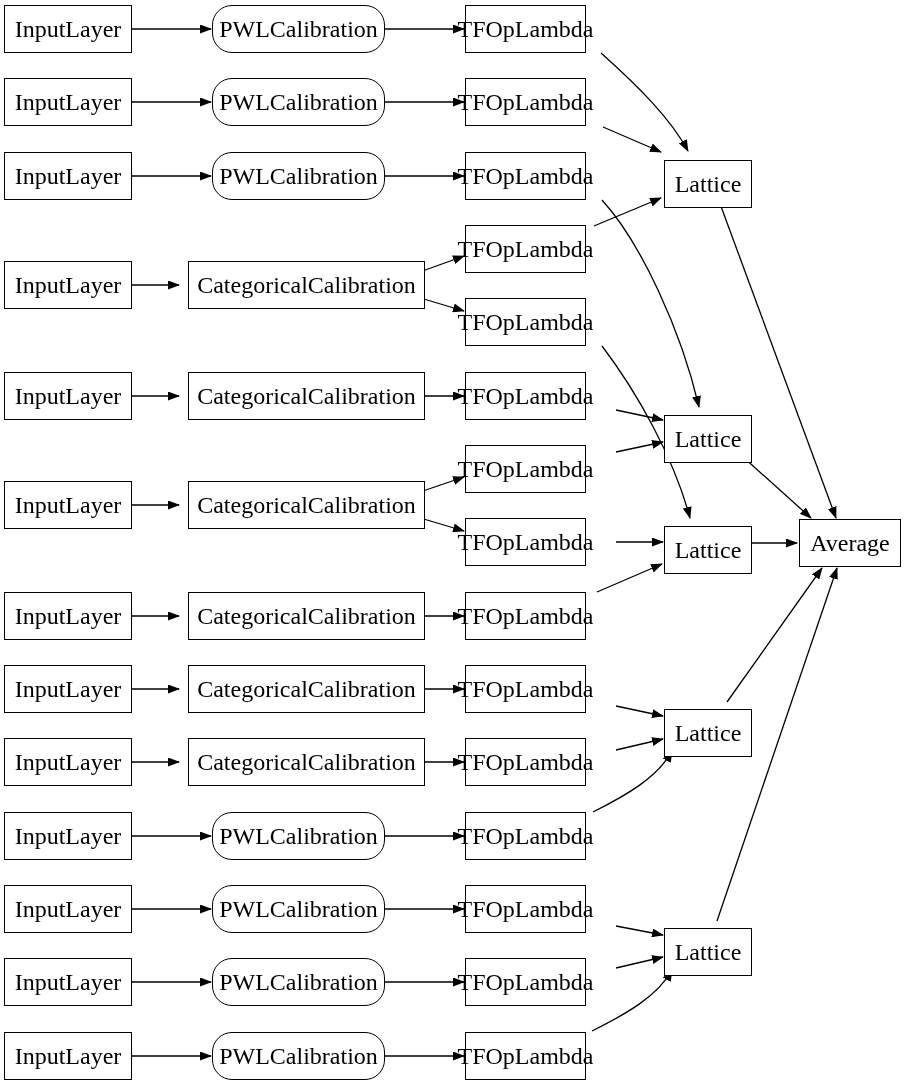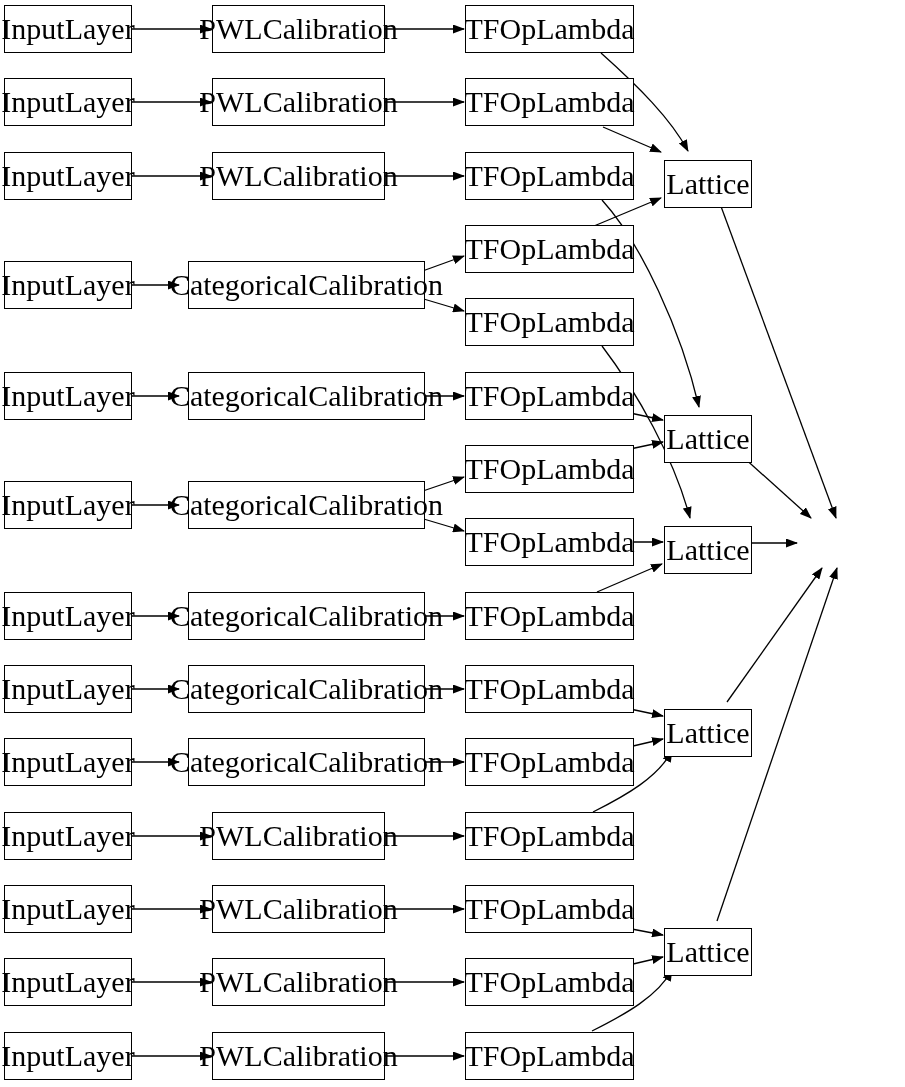--- a/index.html
+++ b/index.html
@@ -11,28 +11,28 @@
     overflow:hidden;
   }
   #edge-layer{position:absolute;left:0;top:0;width:905px;height:1087px;}
   .node{
     position:absolute;
     height:48px;
     box-sizing:border-box;
     border:1.4px solid #000000;
     background:#ffffff;
     display:flex;align-items:center;justify-content:center;
-    font-size:30px;color:#000000;
+    font-size:24px;color:#000000;
     white-space:nowrap;
     line-height:1;
   }
   .n-input{left:4px;width:128px;}
-  .n-pwl{left:212px;width:173px;}
+  .n-pwl{left:212px;width:173px;border-radius:20px;}
   .n-cat{left:188px;width:237px;}
-  .n-tfop{left:465px;width:169px;}
+  .n-tfop{left:465px;width:121px;}
   .n-lat{left:664px;width:88px;margin-top:7px;}
   .n-avg{left:799px;width:102px;}
   .edge{stroke:#000000;stroke-width:1.3;fill:none;}
 </style>
 </head>
 <body>
 
 <div id="canvas">
 
   <svg id="edge-layer" viewBox="0 0 905 1087" xmlns="http://www.w3.org/2000/svg">
@@ -138,14 +138,15 @@
   <div class="node n-tfop" style="top:885px">TFOpLambda</div>
   <div class="node n-tfop" style="top:958px">TFOpLambda</div>
   <div class="node n-tfop" style="top:1032px">TFOpLambda</div>
 
   <div class="node n-lat" style="top:153px">Lattice</div>
   <div class="node n-lat" style="top:408px">Lattice</div>
   <div class="node n-lat" style="top:519px">Lattice</div>
   <div class="node n-lat" style="top:702px">Lattice</div>
   <div class="node n-lat" style="top:921px">Lattice</div>
 
+  <div class="node n-avg" style="top:519px">Average</div>
 
 </div>
 
 </body></html>

